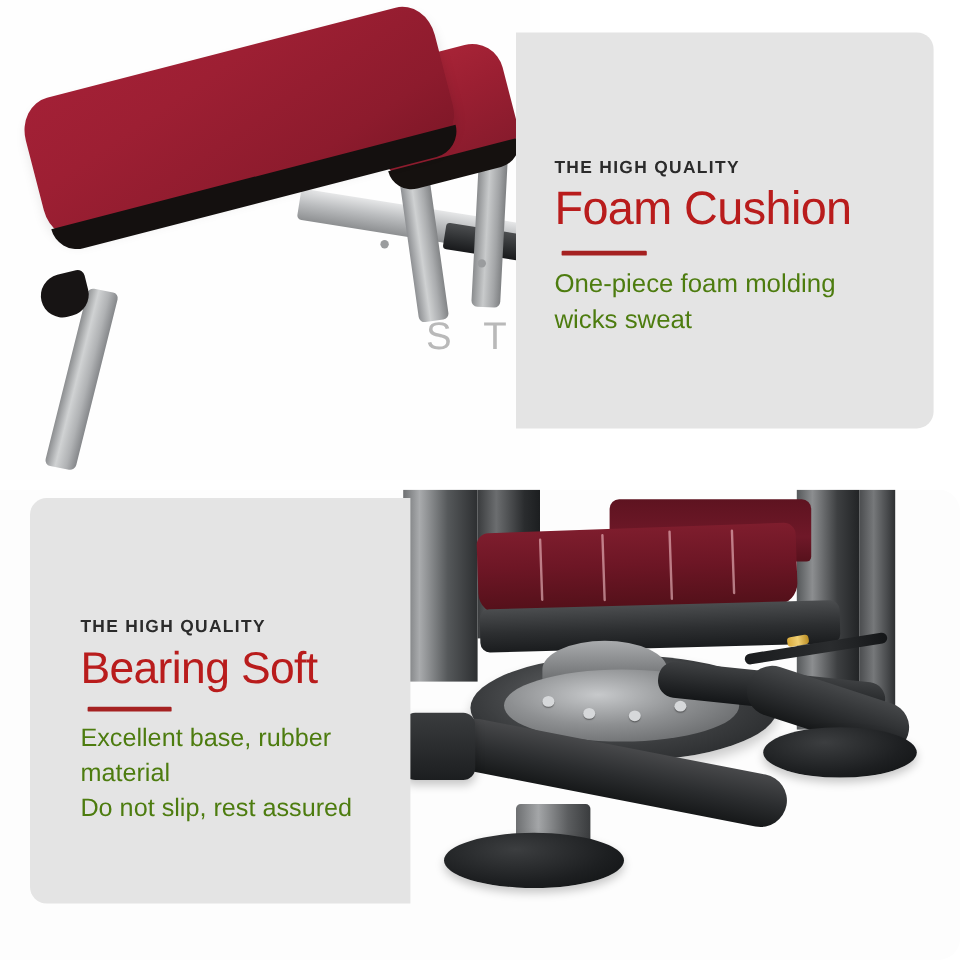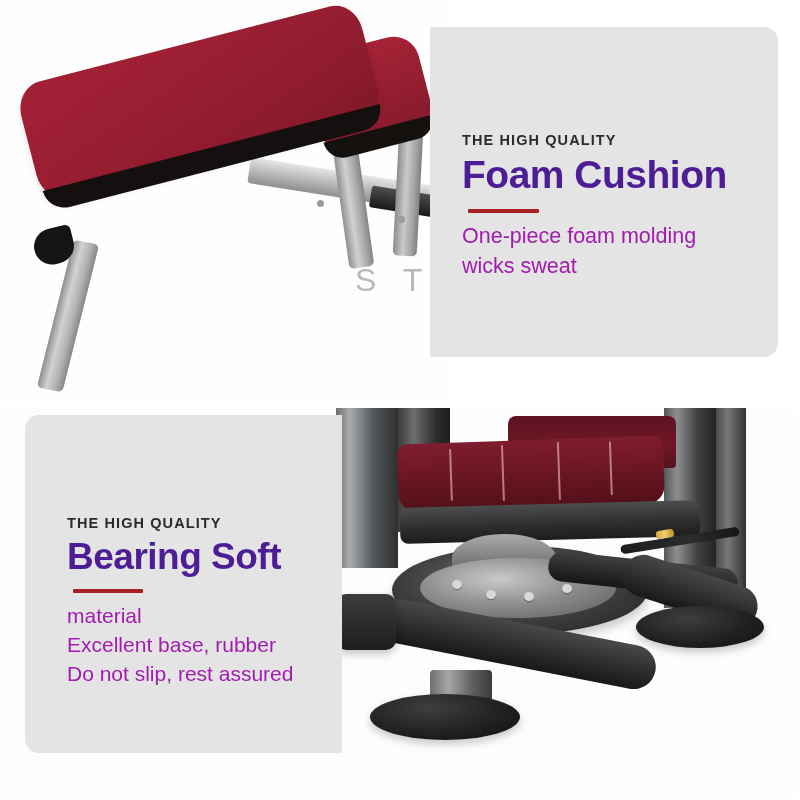--- a/index.html
+++ b/index.html
@@ -184,37 +184,37 @@
 
   .eyebrow {
     font-size: 14.5px;
     font-weight: 700;
     letter-spacing: 1.1px;
     color: #2b2b2b;
     margin: 0 0 6px 0;
   }
   .headline {
     font-size: 39px;
-    font-weight: 700;
-    color: #4c1d95;
+    font-weight: 400;
+    color: #b91c1c;
     letter-spacing: -0.5px;
     margin: 0;
     line-height: 1.08;
     white-space: nowrap;
   }
   .rule {
     width: 71px;
     height: 4px;
     background: #a52121;
     margin: 13px 0 9px 6px;
     border-radius: 1px;
   }
   .body-text {
     font-size: 21.5px;
-    color: #a21caf;
+    color: #4d7c0f;
     line-height: 1.38;
     margin: 0;
     font-weight: 400;
   }
   .body-text .ln { display: block; }
 
   
   .section-bottom {
     position: absolute;
     left: 0;
@@ -473,21 +473,21 @@
       <div class="foot-pad rubber-right"></div>
       <div class="foot-pad rubber-left"></div>
     </div>
 
     <div class="card-bottom">
       <div class="card-bottom-inner">
         <p class="eyebrow">THE HIGH QUALITY</p>
         <h1 class="headline">Bearing Soft</h1>
         <div class="rule"></div>
         <p class="body-text">
+          <span class="ln">Excellent base, rubber</span>
           <span class="ln">material</span>
-          <span class="ln">Excellent base, rubber</span>
           <span class="ln">Do not slip, rest assured</span>
         </p>
       </div>
     </div>
   </div>
 
 </div>
 
 </body></html>

